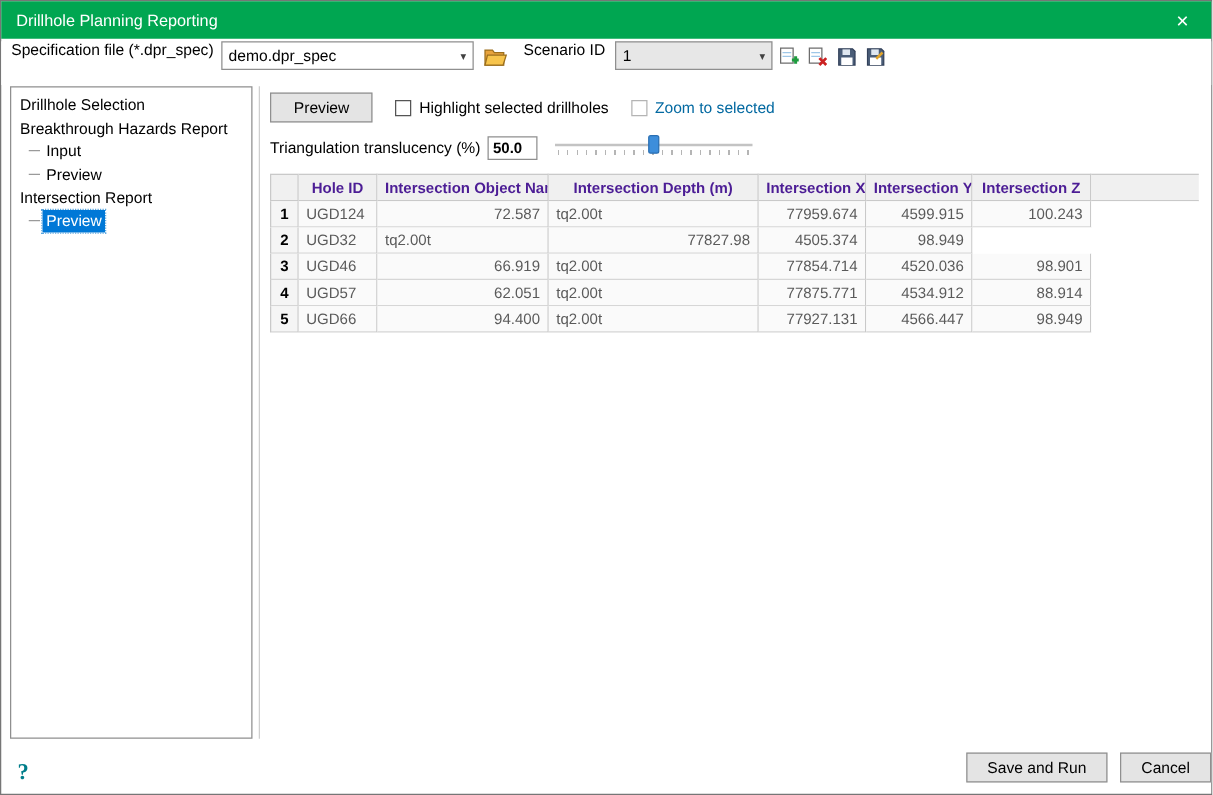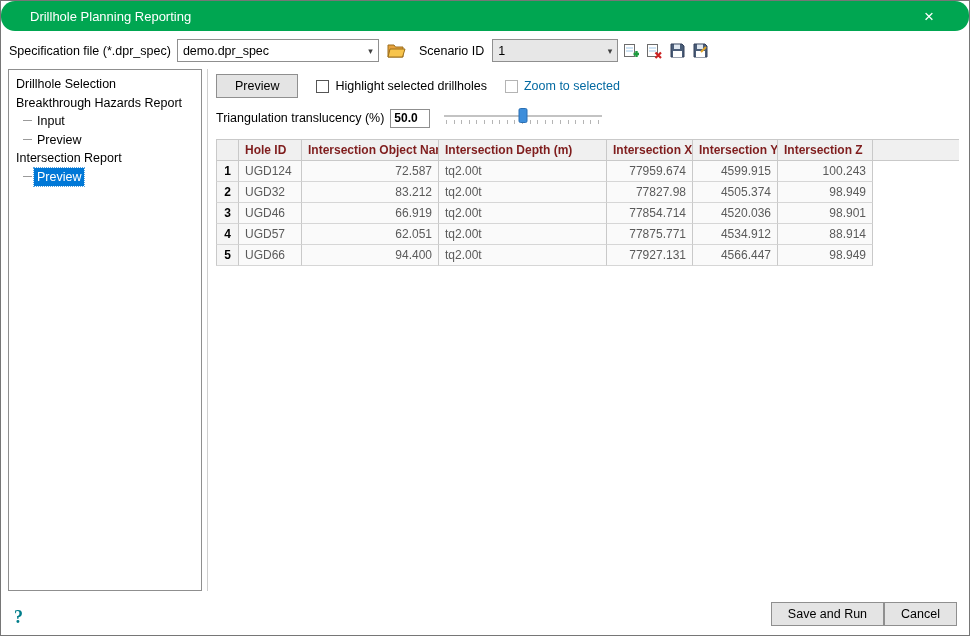--- a/index.html
+++ b/index.html
@@ -17,35 +17,34 @@
     border: 1px solid #767676;
     background: #ffffff;
   }
 
   
   .titlebar {
     position: absolute; top: 0; left: 0; right: 0; height: 30px;
     background: #00a651;
     color: #fff;
     display: flex; align-items: center;
-    padding: 0 29px;
+    padding: 0 12px;
     font-size: 13px;
-    border-radius: 14px;
   }
   .close-btn {
     margin-left: auto;
     font-size: 17px; line-height: 1;
     padding: 2px 6px;
     cursor: default;
   }
 
   
   .toolbar {
     position: absolute; top: 32px; left: 0; right: 0; height: 35px;
-    display: flex; align-items: center;
+    display: flex; align-items: flex-start;
     padding-left: 8px;
     background: #ffffff;
   }
   .toolbar .lbl { white-space: nowrap; }
   .combo {
     height: 23px;
     border: 1px solid #8f8f8f;
     background: #fff;
     display: flex; align-items: center; justify-content: space-between;
     padding: 0 5px;
@@ -142,36 +141,37 @@
   }
   .th, .td {
     padding: 3px 6px;
     border-right: 1px solid #c9c9c9;
     border-bottom: 1px solid #d6d6d6;
     overflow: hidden; white-space: nowrap;
   }
   .thead .th {
     background: #f0f0f0;
     font-weight: bold;
+    text-align: center;
     border-top: 1px solid #c9c9c9;
     border-bottom: 1px solid #c9c9c9;
-    color: #7f1d1d;
+    color: #4c1d95;
   }
   .th.first, .td.first { border-left: 1px solid #c9c9c9; }
   .th.filler { border-right: none; }
   .td.filler { border-right: none; border-bottom: none; background: #fff; }
   .td { color: #5a5a5a; background: #fafafa; }
   .td.rownum { color: #000; font-weight: bold; text-align: center; background: #f5f5f5; }
   .td.num { text-align: right; }
   .td.txt { text-align: left; }
 
   
   .footer-btns {
-    position: absolute; right: 12px; bottom: 9px;
-    display: flex; 
+    position: absolute; right: 0; bottom: 9px;
+    display: flex; gap: 10px;
   }
   .footer-btns .btn { padding: 4px 16px; }
   .help {
     position: absolute; left: 13px; bottom: 7px;
     color: #007d8a;
     font-weight: bold;
     font-size: 18px;
     font-family: "Liberation Serif", serif;
   }
 
@@ -313,21 +313,20 @@
         <div class="td txt">tq2.00t</div>
         <div class="td num">77959.674</div>
         <div class="td num">4599.915</div>
         <div class="td num">100.243</div>
         <div class="td filler"></div>
       </div>
 
       <div class="trow">
         <div class="td first rownum">2</div>
         <div class="td txt">UGD32</div>
-        <div class="td num">83.212</div>
         <div class="td txt">tq2.00t</div>
         <div class="td num">77827.98</div>
         <div class="td num">4505.374</div>
         <div class="td num">98.949</div>
         <div class="td filler"></div>
       </div>
 
       <div class="trow">
         <div class="td first rownum">3</div>
         <div class="td txt">UGD46</div>

